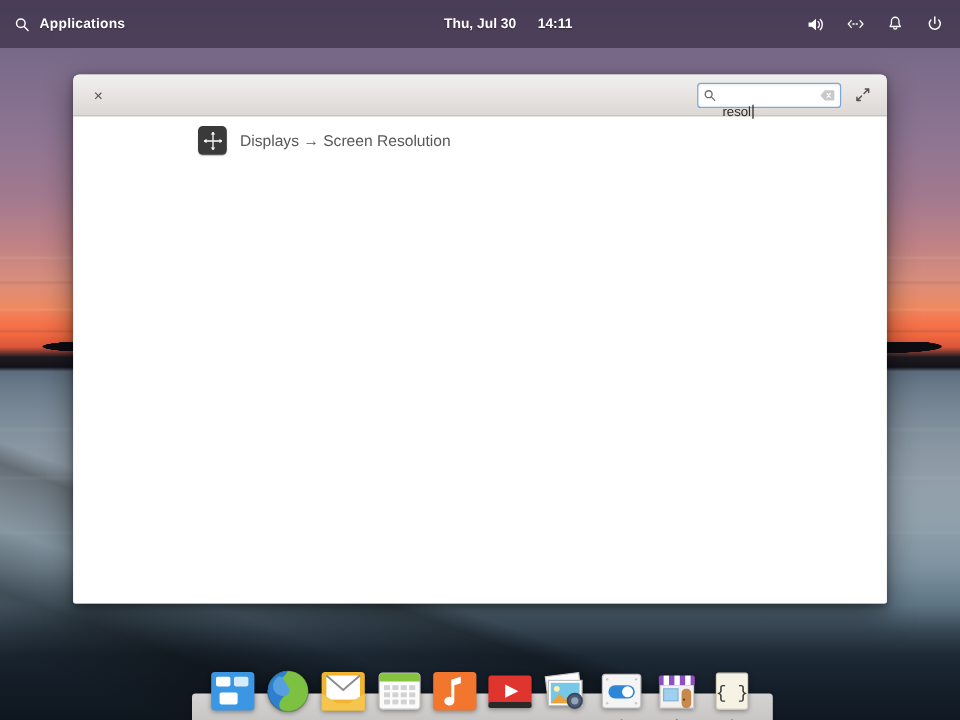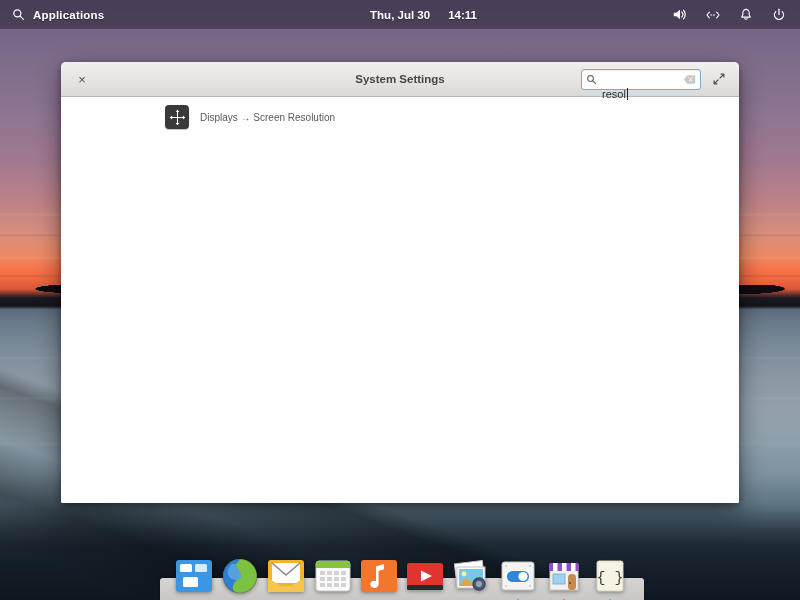--- a/index.html
+++ b/index.html
@@ -60,21 +60,21 @@
       linear-gradient(to bottom, rgba(255,255,255,0) 62%, rgba(255,255,255,.04) 63%, rgba(255,255,255,0) 64%),
       radial-gradient(ellipse 60px 7px at 9% 1.5%, #0d0c12 60%, transparent 62%),
       radial-gradient(ellipse 90px 9px at 22% 1.2%, #0d0c12 60%, transparent 62%),
       radial-gradient(ellipse 70px 8px at 46% 1.4%, #0d0c12 60%, transparent 62%),
       radial-gradient(ellipse 110px 8px at 72% 1.2%, #0d0c12 60%, transparent 62%),
       radial-gradient(ellipse 80px 9px at 92% 1.5%, #0d0c12 60%, transparent 62%);
   }
 
   
   #panel{
-    position:absolute; top:0; left:0; right:0; height:29px;
+    position:absolute; top:0; left:0; right:0; height:40px;
     background:rgba(60,48,72,.72);
     display:flex; align-items:center;
     color:#fff; font-size:11.5px; z-index:40;
   }
   #panel .left{ display:flex; align-items:center; gap:7px; padding-left:10px; }
   #panel .apps-label{ font-weight:bold; letter-spacing:.2px; text-shadow:0 1px 1px rgba(0,0,0,.4); }
   #panel .center{
     position:absolute; left:0; right:0; text-align:center;
     pointer-events:none;
     margin-left:47px;
@@ -131,21 +131,21 @@
   #win-body{ height:406px; background:#fff; overflow:hidden; }
   .result-row{
     display:flex; align-items:center; gap:11px;
     padding:8px 0 0 104px; cursor:pointer;
   }
   .result-icon{
     width:24px; height:24px; border-radius:4px; background:#3a3a3a;
     display:flex; align-items:center; justify-content:center;
     box-shadow:0 1px 1px rgba(0,0,0,.25);
   }
-  .result-label{ font-size:10px; color:#585858; }
+  .result-label{ font-size:13px; color:#585858; }
 
   
   #dock{
     position:absolute; left:160px; bottom:0; width:484px; height:22px;
     background:linear-gradient(to bottom,#d6d4d2,#c9c7c5);
     border-radius:3px 3px 0 0;
     box-shadow:0 -1px 3px rgba(0,0,0,.25);
     z-index:30;
   }
   #dock-items{
@@ -214,21 +214,20 @@
     </span>
   </div>
 </div>
 
 <div id="window">
 
   <div id="titlebar">
 
     <div class="close-btn">×</div>
 
-    <div class="win-title">System Settings</div>
 
     <div class="search-box">
       <span class="mag">
         <svg viewBox="0 0 16 16" width="11" height="11" fill="none" stroke="#6b6b6b" stroke-width="1.6">
           <circle cx="6.6" cy="6.6" r="4.2"></circle>
             <line x1="9.8" y1="9.8" x2="14" y2="14" stroke-linecap="round"></line>
         </svg>
       </span>
       <span class="search-text"><span title="Search Settings">resol</span><i class="caret"></i></span>
       <span class="clear-btn">

